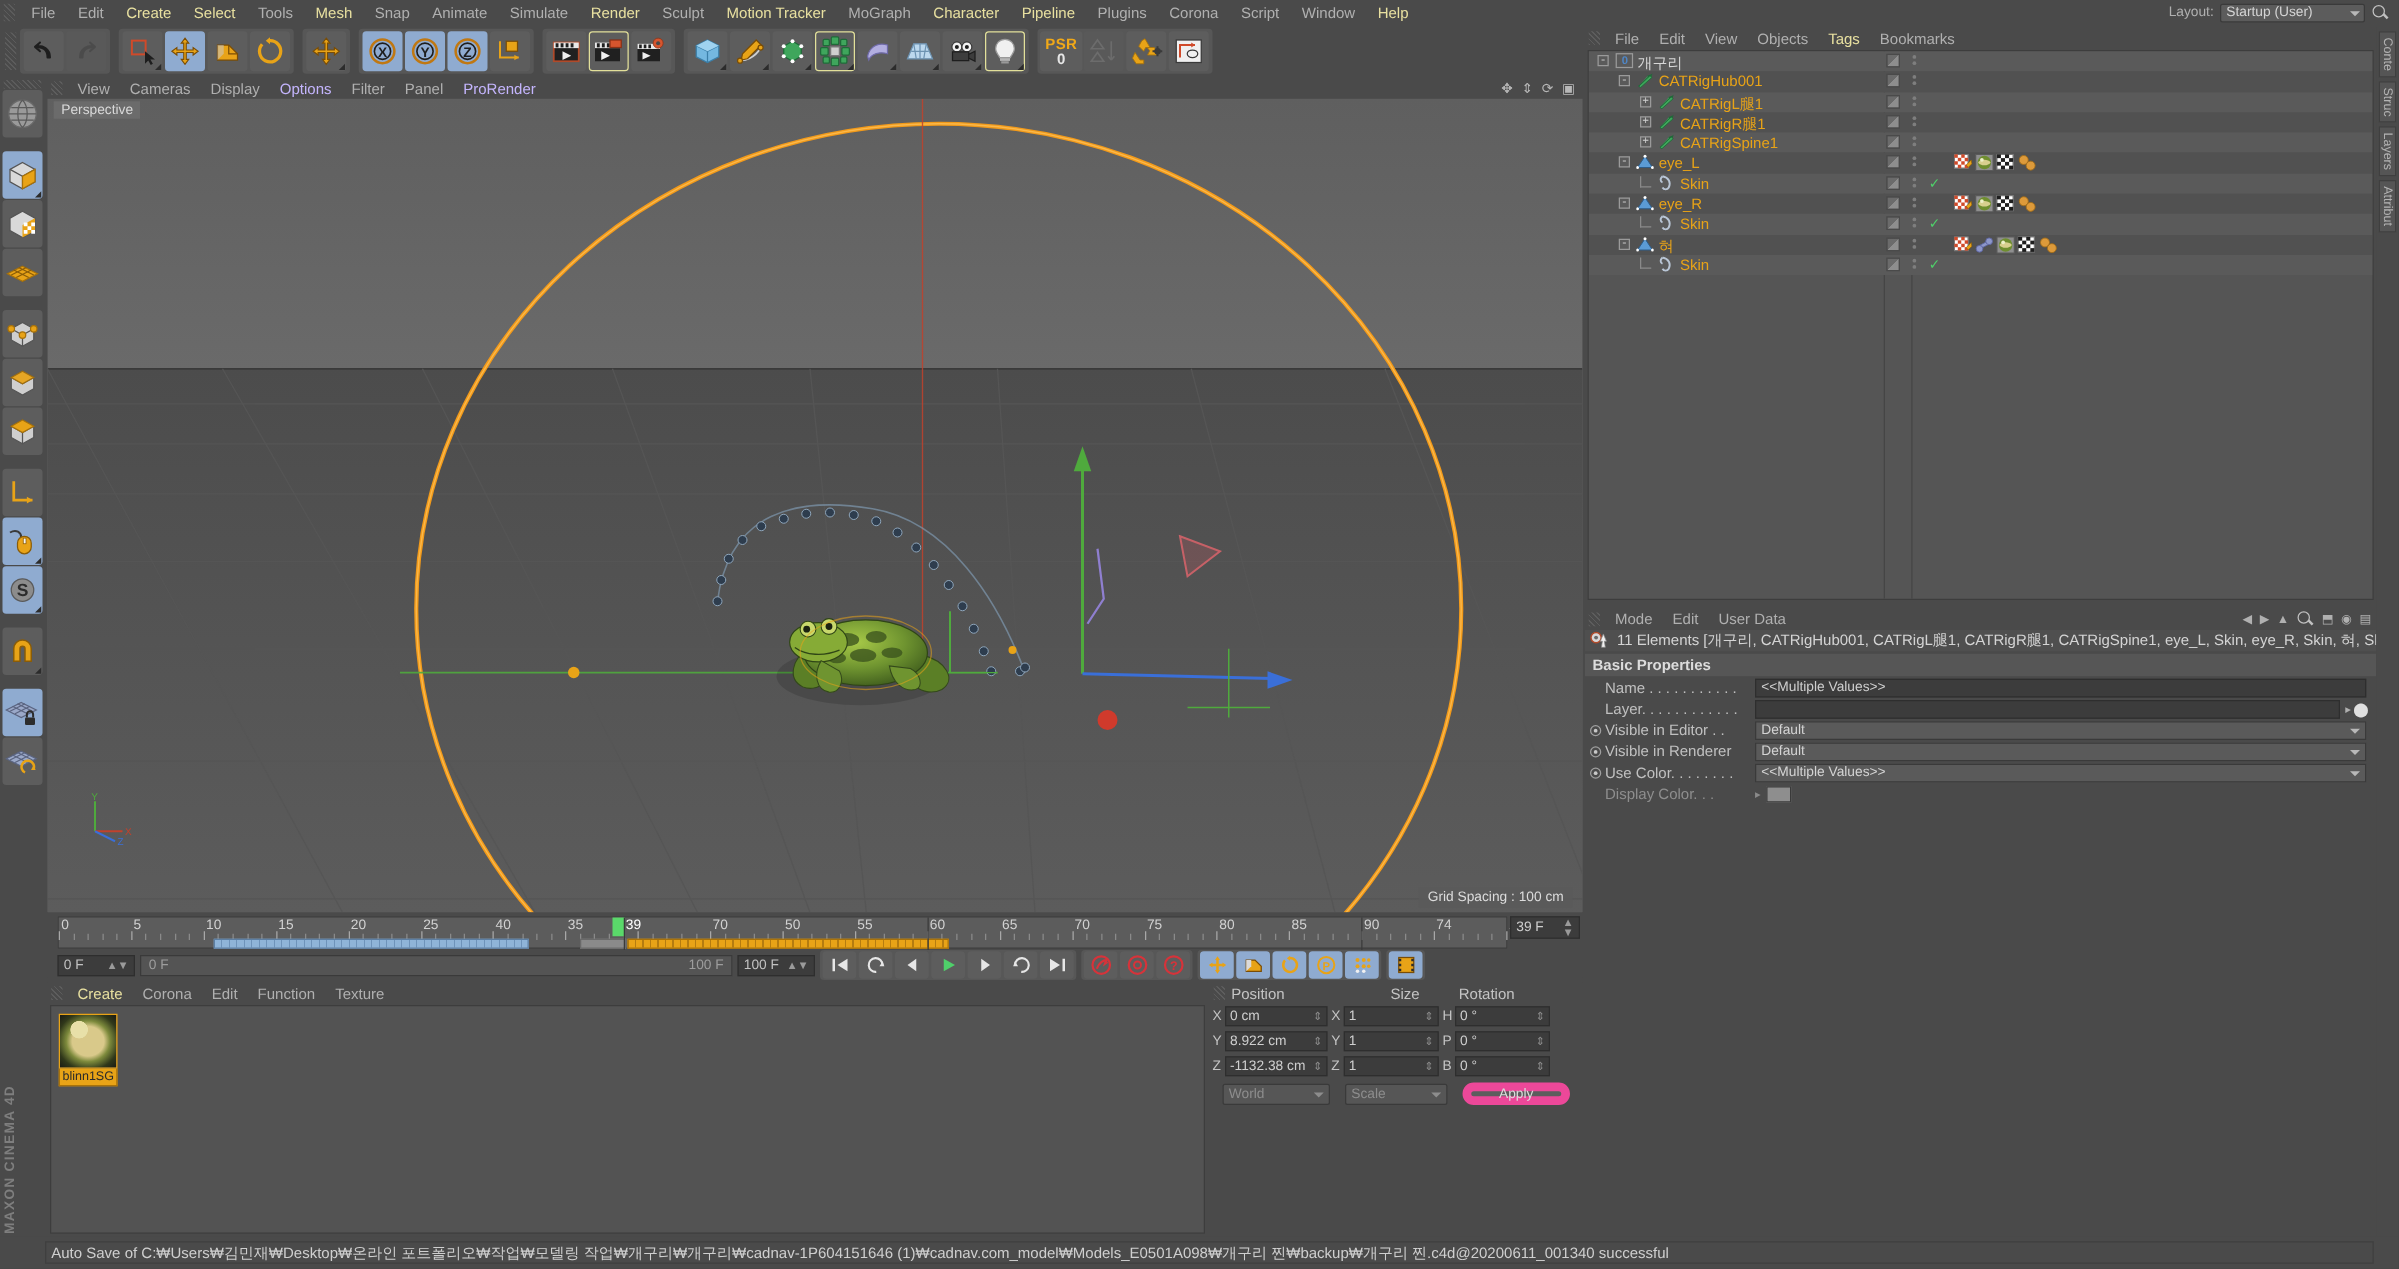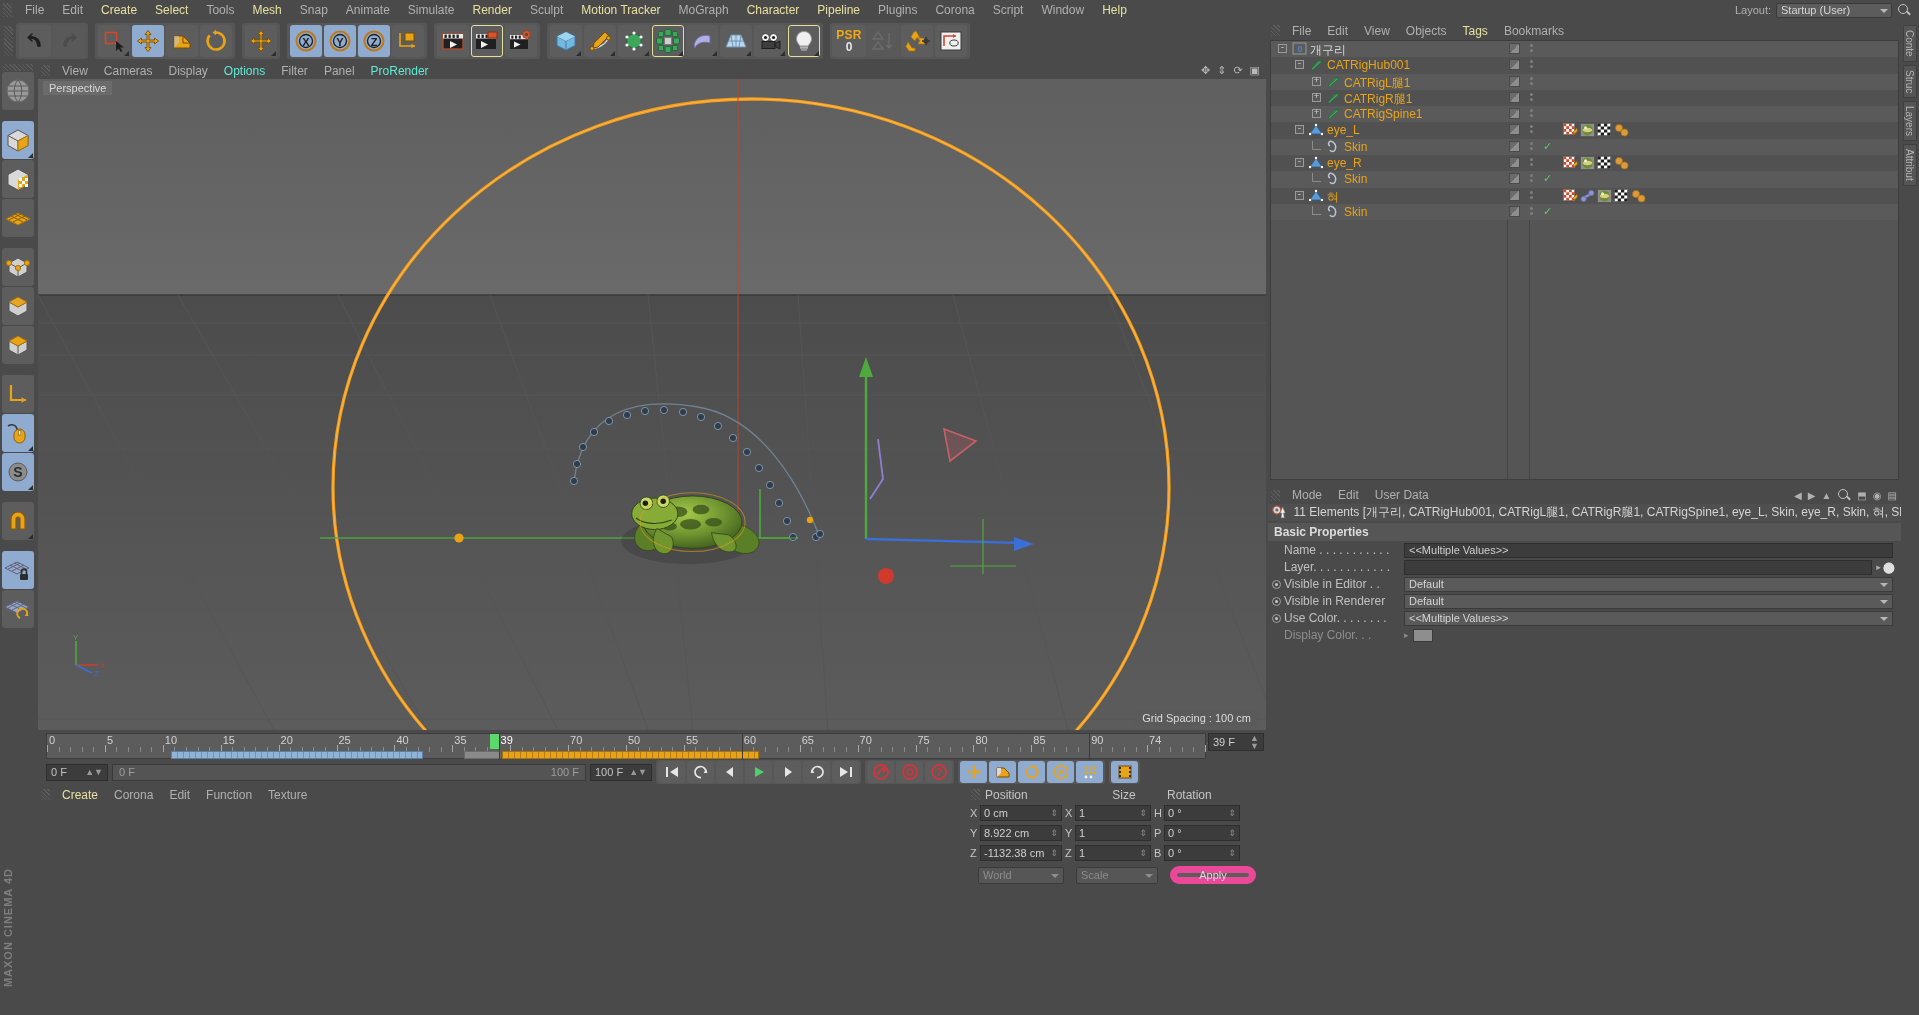--- a/index.html
+++ b/index.html
@@ -114,21 +114,21 @@
     position: absolute; left: 38px; top: 62px; width: 1228px; height: 668px;
     background: #4a4a4a;
   }
   .vp-menu { height: 17px; display: flex; align-items: center; padding-left: 3px; position: relative; }
   .vp-menu .g {
     width: 9px; height: 11px; margin-right: 4px;
     background-image: repeating-linear-gradient(45deg, #6a6a6a 0 1px, transparent 1px 3px);
     opacity: .6;
   }
   .vp-menu .mi { padding: 0 8px; font-size: 12px; color: #b0b0b0; }
-  .vp-menu .mi.hl { color: #5eead4; text-align: center; }
+  .vp-menu .mi.hl { color: #c4b5fd; text-align: center; }
   .vp-nav {
     position: absolute; right: 6px; top: 2px; display: flex; gap: 7px; align-items: center;
   }
   .vp-nav span { color: #b8b8b8; font-size: 11px; }
 
   .canvas {
     position: absolute; left: 0; top: 17px; width: 1228px; height: 651px;
     overflow: hidden; background: #5e5e5e;
   }
   .vtag {
@@ -1201,20 +1201,28 @@
     <div class="panel-menu">
       <div class="g"></div>
       <div id="mat-menu-items" style="display:flex;">
           <div class="mi hl">Create</div>
           <div class="mi">Corona</div>
           <div class="mi">Edit</div>
           <div class="mi">Function</div>
           <div class="mi">Texture</div>
         </div>
     </div>
+    <div class="matbody">
+      <div id="mat-list">
+          <div class="matchip selected">
+            <div class="matsphere"></div>
+            <div class="matname">blinn1SG</div>
+          </div>
+        </div>
+    </div>
   </div>
 
   <div class="coordmgr">
     <div class="coord-head">
       <div class="g"></div>
       <span class="ch" style="width:96px;">Position</span>
       <span class="ch" style="width:86px;text-align:center;">Size</span>
       <span class="ch">Rotation</span>
     </div>
     <div id="coord-rows">
@@ -1663,14 +1671,17 @@
 
   <div class="rightedge">
     <div id="right-tabs">
         <div class="vtab">Conte</div>
         <div class="vtab">Struc</div>
         <div class="vtab">Layers</div>
         <div class="vtab">Attribut</div>
       </div>
   </div>
 
+  <div class="statusbar">
+    <div class="status-text">Auto Save of C:₩Users₩김민재₩Desktop₩온라인 포트폴리오₩작업₩모델링 작업₩개구리₩개구리₩cadnav-1P604151646 (1)₩cadnav.com_model₩Models_E0501A098₩개구리 찐₩backup₩개구리 찐.c4d@20200611_001340 successful</div>
+  </div>
 
 </div>
 
 </body></html>

